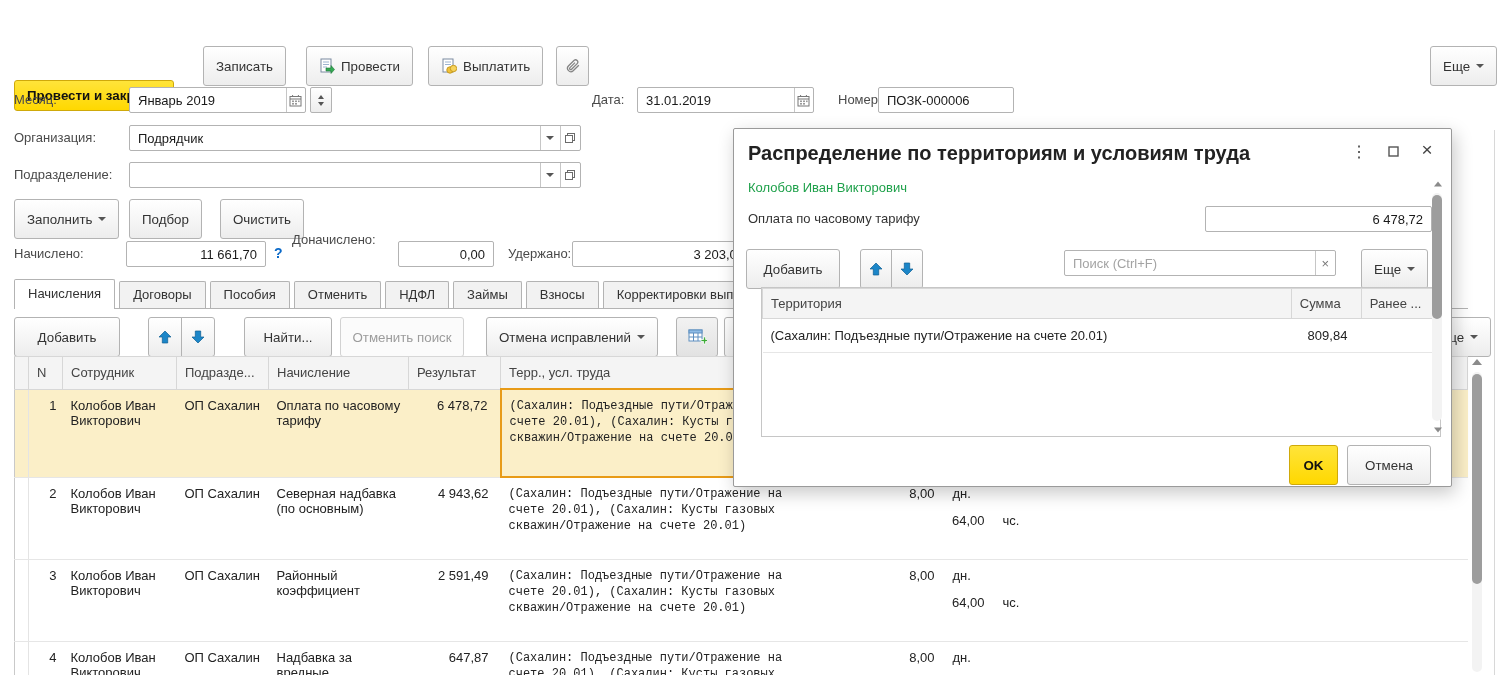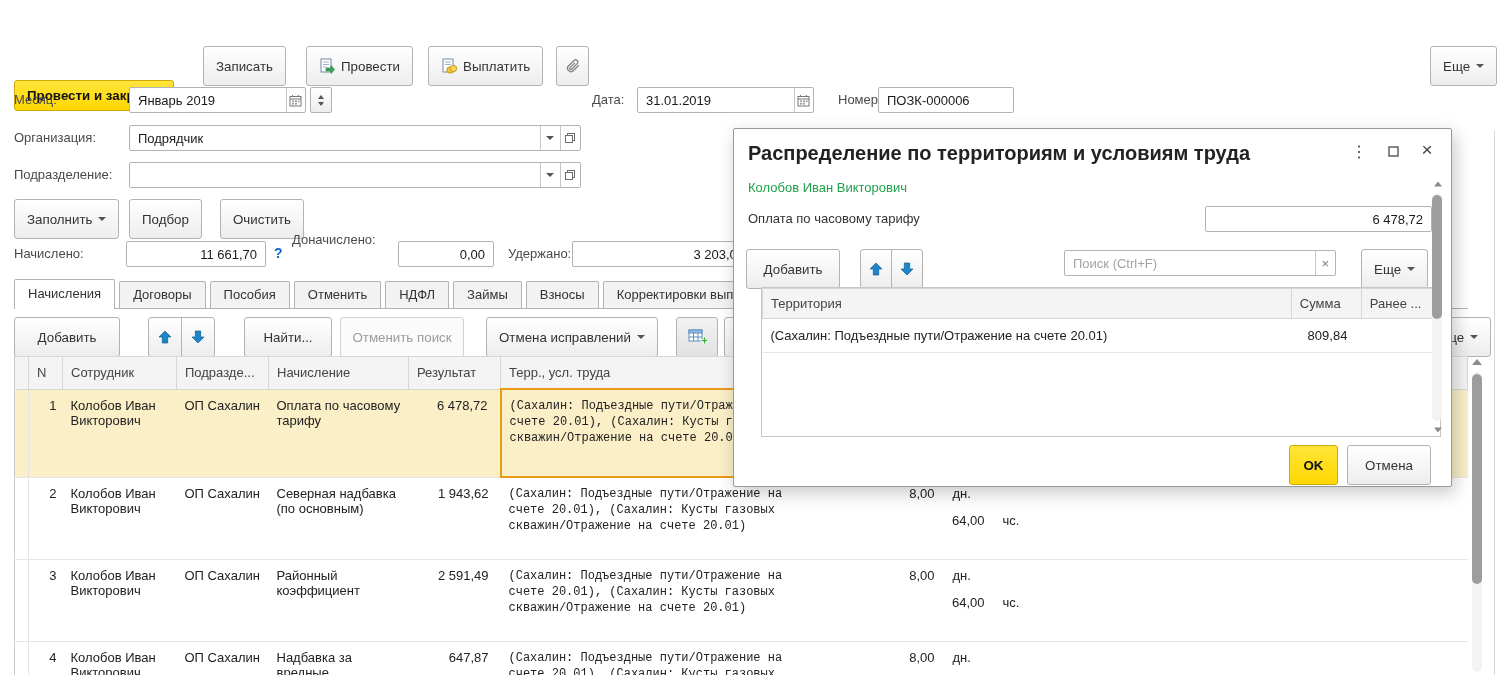--- a/index.html
+++ b/index.html
@@ -324,21 +324,21 @@
         <td class="res">6 478,72</td>
         <td class="mono selcell">(Сахалин: Подъездные пути/Отражение на счете 20.01), (Сахалин: Кусты газовых скважин/Отражение на счете 20.01)</td>
         <td></td>
       </tr>
       <tr class="datarow" style="height:82px;">
         <td class="marker"></td>
         <td class="num">2</td>
         <td>Колобов Иван Викторович</td>
         <td>ОП Сахалин</td>
         <td>Северная надбавка (по основным)</td>
-        <td class="res">1 943,62</td>
+        <td class="res">4 943,62</td>
         <td class="mono">(Сахалин: Подъездные пути/Отражение на счете 20.01), (Сахалин: Кусты газовых скважин/Отражение на счете 20.01)</td>
         <td>
           <div class="dhline"><span class="dnum">8,00</span><span class="unit">дн.</span></div>
           <div class="dhline" style="margin-top:12px;"><span class="hnum">64,00</span><span class="unit">чс.</span></div>
         </td>
       </tr>
       <tr class="datarow" style="height:82px;">
         <td class="marker"></td>
         <td class="num">3</td>
         <td>Колобов Иван Викторович</td>

